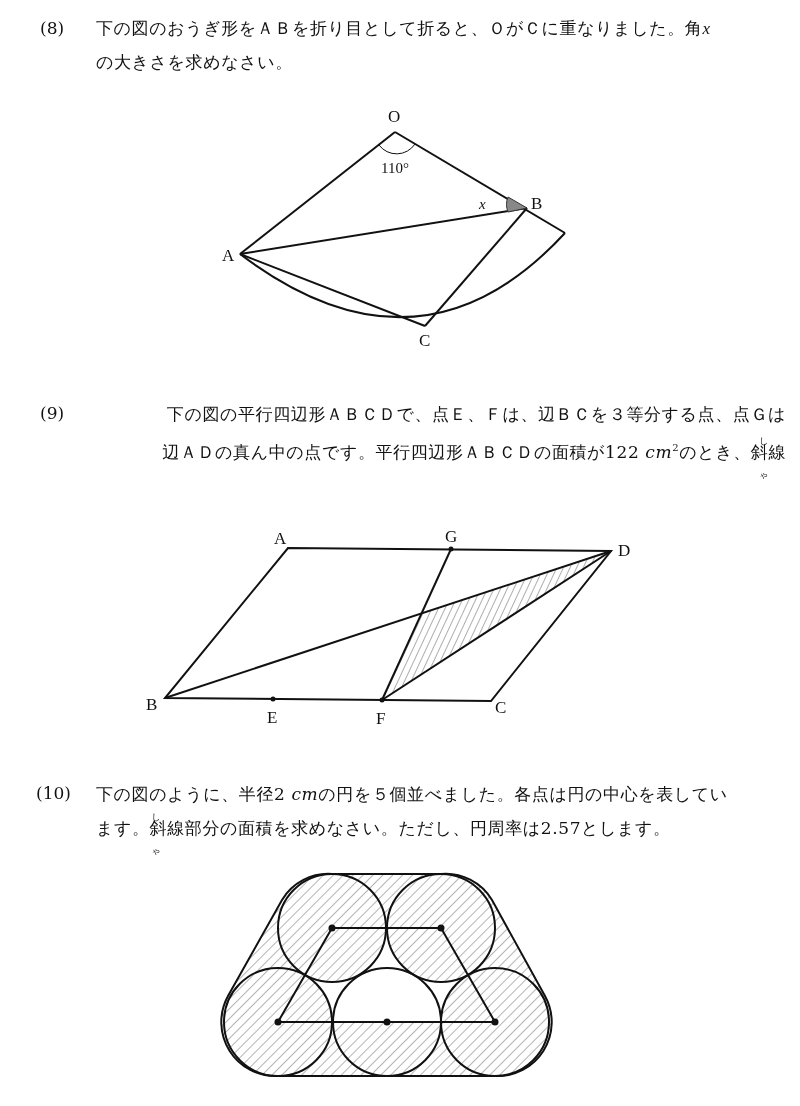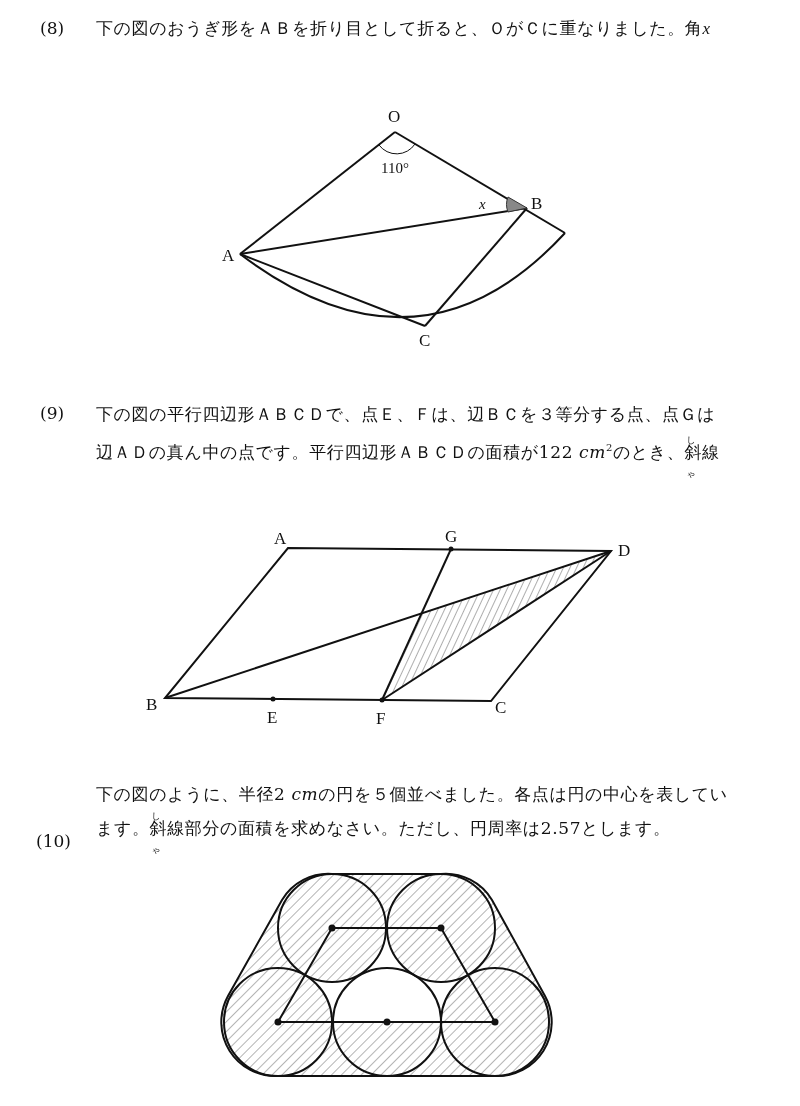--- a/index.html
+++ b/index.html
@@ -1,43 +1,44 @@
 <!DOCTYPE html>
 <html><head>
 <meta charset="utf-8">
 <style>
   html, body { margin: 0; padding: 0; background: #ffffff; }
   body { width: 800px; height: 1106px; position: relative; overflow: hidden;
          font-family: "DejaVu Serif", "Liberation Serif", serif; color: #111; }
   .problem-number { position: absolute; font-size: 17px; }
   .problem-text { position: absolute; font-size: 17px; line-height: 34px; letter-spacing: 0.6px; }
   .figure { position: absolute; left: 0; top: 0; }
-  .ruby { position: relative; display: inline-block; }
+  .ruby { position: relative; display: inline-block; font-family: Liberation Serif, serif; }
   .ruby .rt { position: absolute; top: -12px; left: 2px; font-size: 9px; letter-spacing: 0; }
   .it { font-style: italic; }
   sup { font-size: 10px; }
   svg text { font-family: "Liberation Serif", "DejaVu Serif", serif; }
 </style>
 </head>
 <body>
 
 <div class="problem-number" style="left:40px; top:18px;">(8)</div>
 <div class="problem-text" style="left:96px; top:12px; width:680px;font-family:Liberation Serif, serif;">
   <div><span>下の図のおうぎ形をＡＢを折り目として折ると、ＯがＣに重なりました。角</span><span class="it">x</span></div>
+  <div>の大きさを求めなさい。</div>
 </div>
 
 <div class="problem-number" style="left:40px; top:403px;">(9)</div>
-<div class="problem-text" style="left:96px; top:397px; width:690px;">
+<div class="problem-text" style="left:96px; top:397px; width:690px;text-align:right;">
   <div>下の図の平行四辺形ＡＢＣＤで、点Ｅ、Ｆは、辺ＢＣを３等分する点、点Ｇは</div>
   <div>
     <span>辺ＡＤの真ん中の点です。平行四辺形ＡＢＣＤの面積が</span><span>122</span>&nbsp;<span class="it">cm</span><sup>2</sup><span>のとき、</span><span class="ruby"><span class="rt">しゃ</span><span>斜</span></span><span>線</span>
   </div>
 </div>
 
-<div class="problem-number" style="left:36px; top:783px;margin-top:48px;">(10)</div>
+<div class="problem-number" style="left:36px; top:783px;">(10)</div>
 <div class="problem-text" style="left:96px; top:777px; width:690px;">
   <div>
     <span>下の図のように、半径</span><span>2</span>&nbsp;<span class="it">cm</span><span>の円を５個並べました。各点は円の中心を表してい</span>
   </div>
   <div>
     <span>ます。</span><span class="ruby"><span class="rt">しゃ</span><span>斜</span></span><span>線部分の面積を求めなさい。ただし、円周率は</span><span>2.57</span><span>とします。</span>
   </div>
 </div>
 
 <svg class="figure" width="800" height="1106" viewBox="0 0 800 1106">

